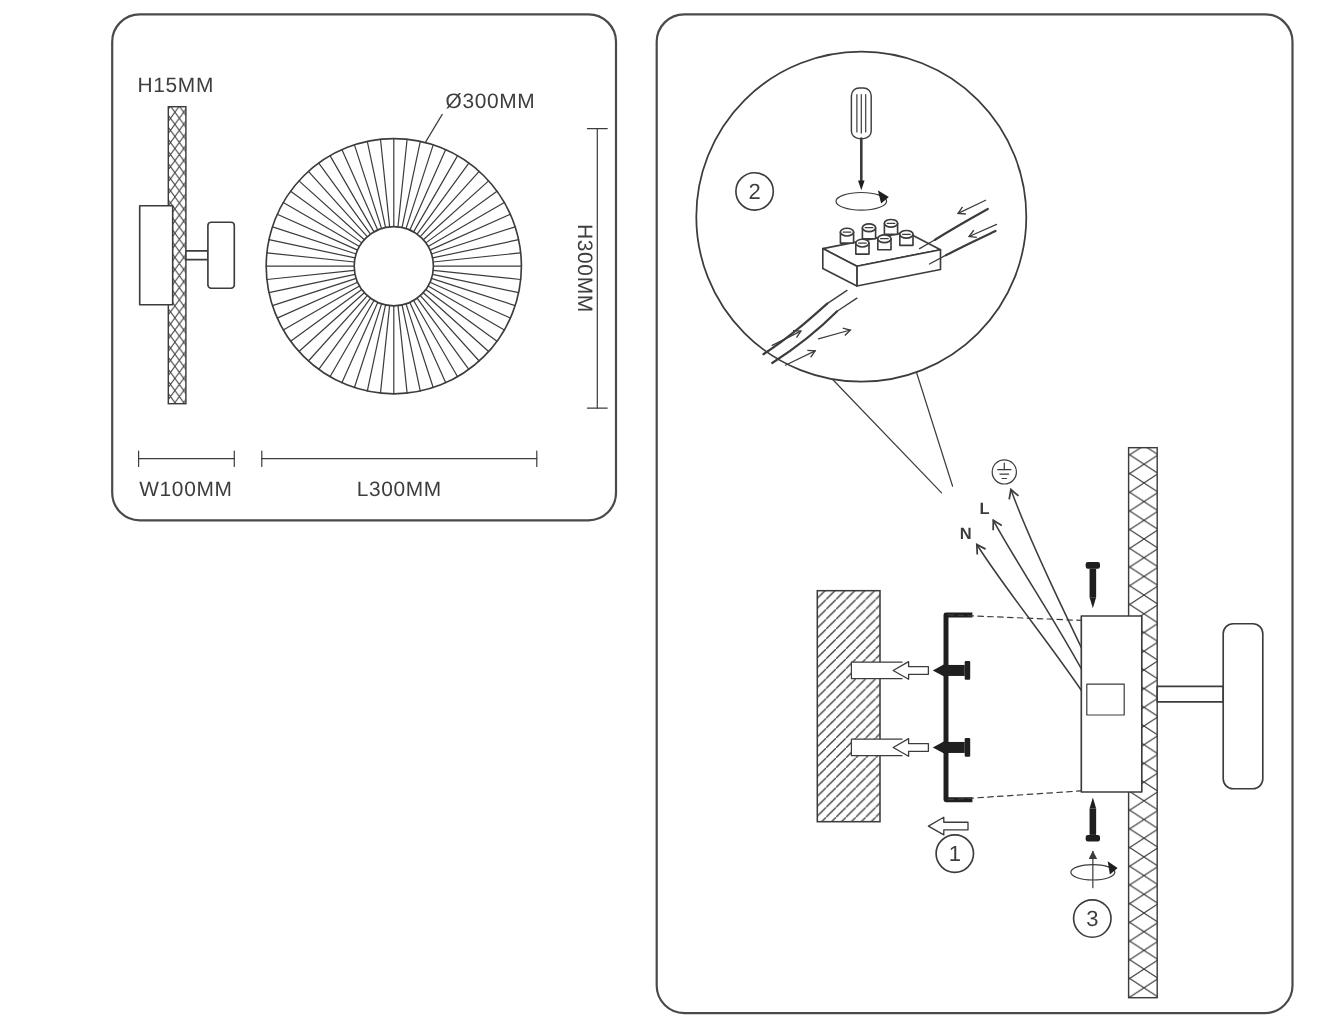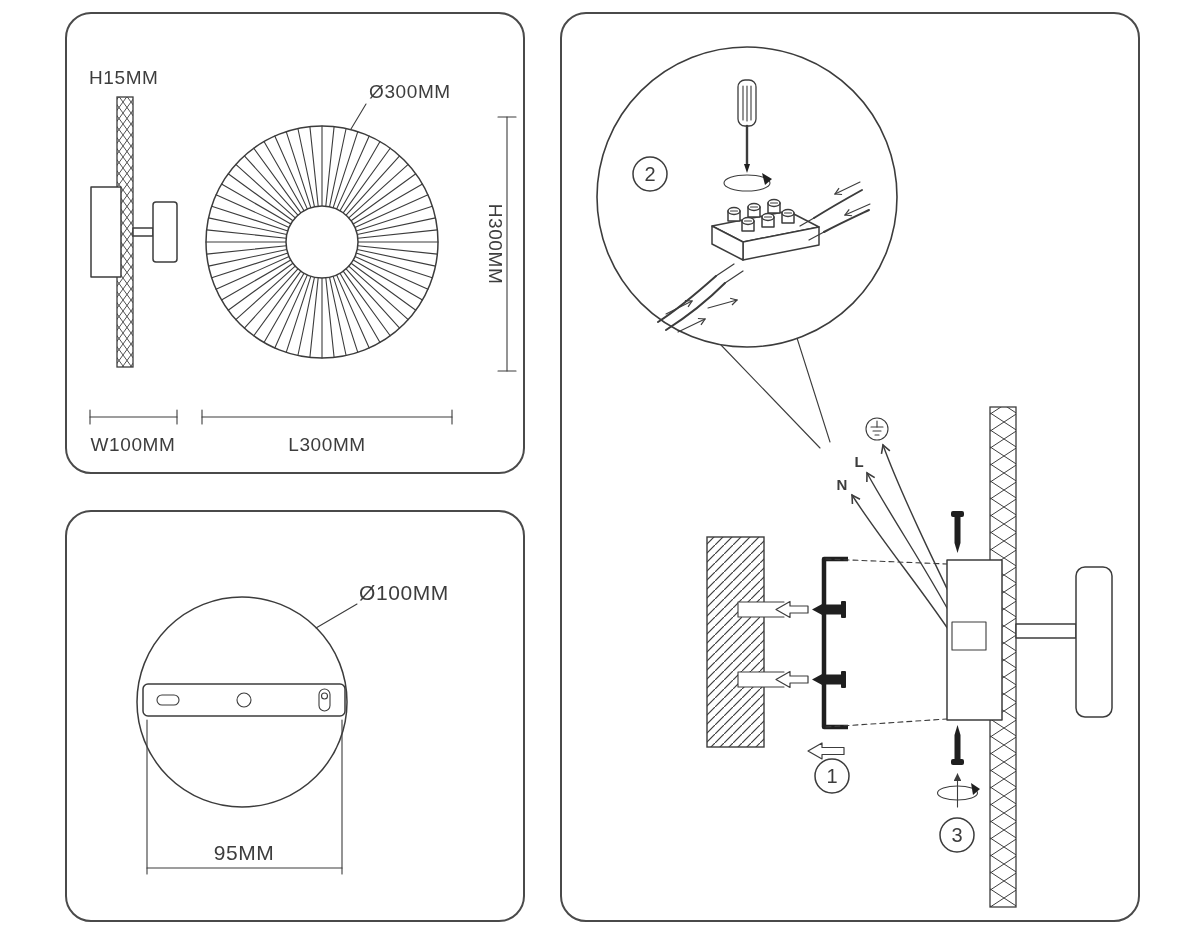--- a/index.html
+++ b/index.html
@@ -1,18 +1,18 @@
 <!DOCTYPE html>
 <html><head>
 <meta charset="utf-8">
 <style>
   html,body{margin:0;padding:0;background:#fff;}
   .sheet{position:relative;width:1200px;height:933px;background:#fff;overflow:hidden;
          font-family:"Liberation Sans","DejaVu Sans",sans-serif;}
-  .panel{position:absolute;border:2px solid #4a4a4a;border-radius:26px;background:#fff;}
+  .panel{position:absolute;border:2px solid #4a4a4a;border-radius:26px;background:#fff;margin-left:36px;}
   .panel svg{position:absolute;left:0;top:0;}
   #panel-dim{left:65px;top:12px;width:456px;height:458px;}
   #panel-base{left:65px;top:510px;width:456px;height:408px;}
   #panel-install{left:560px;top:12px;width:576px;height:906px;}
   text{font-family:"Liberation Sans","DejaVu Sans",sans-serif;fill:#3d3d3d;}
   .t19{font-size:19px;letter-spacing:.6px;}
   .t21{font-size:21px;letter-spacing:.6px;}
   .t16b{font-size:15px;font-weight:700;}
   .t20{font-size:20px;}
   .ln{stroke:#3c3c3c;fill:none;stroke-width:1.5;stroke-linecap:round;stroke-linejoin:round;}
@@ -127,43 +127,20 @@
 
       <g class="lnt">
         <line x1="135" y1="403" x2="385" y2="403"></line>
         <line x1="135" y1="396" x2="135" y2="410"></line>
         <line x1="385" y1="396" x2="385" y2="410"></line>
       </g>
       <text class="t19" x="260" y="437" text-anchor="middle">L300MM</text>
     </svg>
   </section>
 
-  <section class="panel" id="panel-base">
-    <svg viewBox="0 0 456 408" width="456" height="408">
-      <circle class="lw" cx="175" cy="190" r="105"></circle>
-
-      <g>
-        <rect class="lw" x="76" y="172" width="202" height="32" rx="5"></rect>
-        <rect class="lnt" x="90" y="183" width="22" height="10" rx="5"></rect>
-        <circle class="lnt" cx="177" cy="188" r="7"></circle>
-        <rect class="lnt" x="252" y="177" width="11" height="22" rx="5.5"></rect>
-        <circle class="lnt" cx="257.5" cy="184" r="3"></circle>
-      </g>
-
-      <path class="lnt" d="M 290,92 L 249,116"></path>
-      <text class="t21" x="292" y="88">Ø100MM</text>
-
-      <g class="lnt">
-        <line x1="80" y1="208" x2="80" y2="362"></line>
-        <line x1="275" y1="208" x2="275" y2="362"></line>
-        <line x1="80" y1="356" x2="275" y2="356"></line>
-      </g>
-      <text class="t21" x="177" y="348" text-anchor="middle">95MM</text>
-    </svg>
-  </section>
 
   <section class="panel" id="panel-install">
     <svg viewBox="0 0 576 906" width="576" height="906">
       <defs>
         <pattern id="hatchW" width="9" height="9" patternUnits="userSpaceOnUse">
           <path d="M0,9 L9,0" stroke="#3c3c3c" stroke-width="1.2" fill="none"></path>
         </pattern>
         <pattern id="diamondC" width="26" height="17" patternUnits="userSpaceOnUse">
           <path d="M0,0 L26,17 M26,0 L0,17" stroke="#3c3c3c" stroke-width="1" fill="none"></path>
         </pattern>

